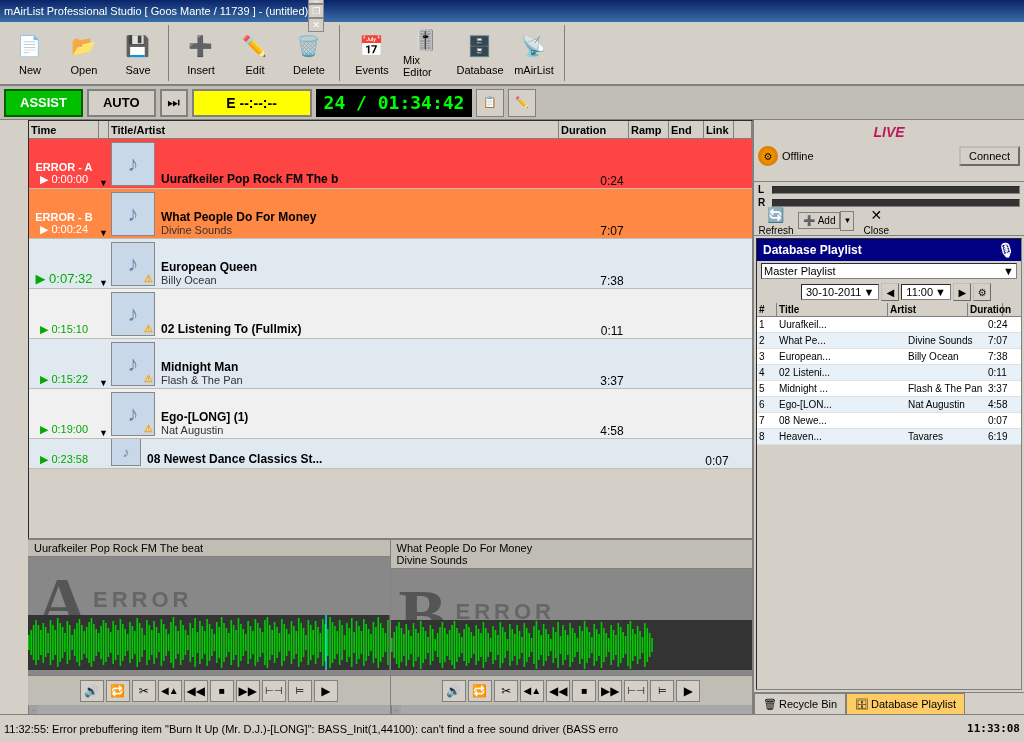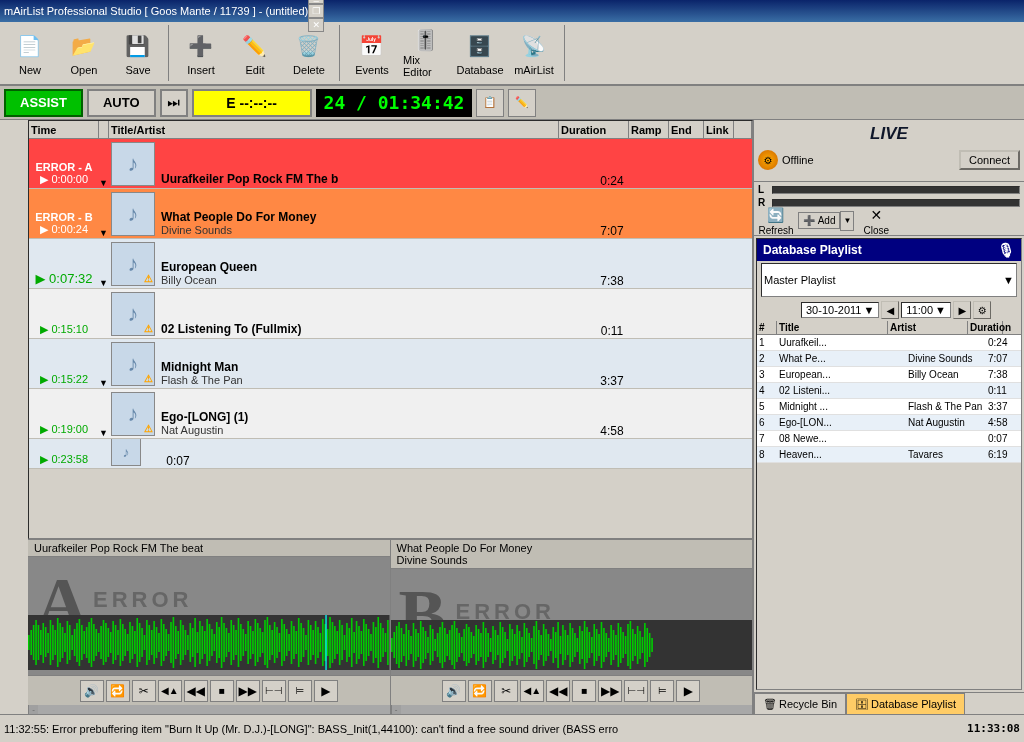--- a/index.html
+++ b/index.html
@@ -66,21 +66,21 @@
     .wf-letter { font-size: 72px; font-weight: bold; color: #444; position: absolute; left: 10px; top: 10px; font-family: serif; }
     .wf-controls { height: 30px; background: #c0bdb4; display: flex; align-items: center; justify-content: center; gap: 2px; border-top: 1px solid #808080; }
     .wf-ctrl-btn { width: 24px; height: 22px; background: #d4d0c8; border: 1px solid #808080; display: flex; align-items: center; justify-content: center; cursor: pointer; font-size: 12px; }
 
     
     #right-panel { width: 270px; display: flex; flex-direction: column; background: #d4d0c8; }
 
     
     #live-section { height: 62px; background: #d4d0c8; display: flex; flex-direction: column; border-bottom: 1px solid #808080; }
     #live-header { background: #d4d0c8; display: flex; align-items: center; justify-content: center; padding: 4px; }
-    .live-label { color: #0f172a; font-size: 17px; font-weight: bold; font-style: italic; }
+    .live-label { color: #be185d; font-size: 14px; font-weight: bold; font-style: italic; }
     #offline-row { display: flex; align-items: center; padding: 2px 4px; gap: 4px; }
     .offline-icon { width: 20px; height: 20px; background: radial-gradient(circle, #ffaa00, #cc6600); border-radius: 50%; display: flex; align-items: center; justify-content: center; font-size: 10px; }
     .offline-label { flex: 1; font-size: 11px; }
     .connect-btn { background: #d4d0c8; border: 2px outset #c0bdb4; padding: 2px 8px; font-size: 11px; cursor: pointer; }
 
     
     #level-meters { height: 24px; padding: 2px 4px; display: flex; flex-direction: column; gap: 2px; }
     .meter-row { display: flex; align-items: center; gap: 4px; }
     .meter-label { width: 10px; font-size: 10px; font-weight: bold; }
     .meter-bar { flex: 1; height: 8px; background: #333; border: 1px inset #808080; position: relative; overflow: hidden; }
@@ -92,21 +92,21 @@
     .db-tool-icon { width: 20px; height: 20px; display: flex; align-items: center; justify-content: center; font-size: 14px; }
     .db-tool-label { font-size: 10px; }
     .db-add-group { display: flex; align-items: center; }
     .db-add-btn { background: #d4d0c8; border: 1px solid #808080; padding: 2px 4px; cursor: pointer; font-size: 10px; }
     .db-add-arrow { background: #d4d0c8; border: 1px solid #808080; padding: 2px 2px; cursor: pointer; font-size: 8px; height: 20px; display: flex; align-items: center; }
 
     
     #db-panel { flex: 1; display: flex; flex-direction: column; border: 1px inset #808080; margin: 2px; }
     #db-header { background: #000080; color: white; padding: 3px 6px; font-weight: bold; font-size: 12px; display: flex; align-items: center; justify-content: space-between; }
     #db-master-row { padding: 2px 4px; display: flex; align-items: center; gap: 2px; }
-    .db-dropdown { flex: 1; background: white; border: 1px inset #808080; padding: 10px 2px; font-size: 11px; cursor: pointer; display: flex; align-items: flex-start; justify-content: space-between; }
+    .db-dropdown { flex: 1; background: white; border: 1px inset #808080; padding: 1px 2px; font-size: 11px; cursor: pointer; display: flex; align-items: flex-start; justify-content: space-between; }
     .db-date-row { padding: 2px 4px; display: flex; align-items: center; gap: 2px; }
     .db-date-box { background: white; border: 1px inset #808080; padding: 1px 4px; font-size: 11px; display: flex; align-items: center; margin-left: 40px; }
     .db-nav-btn { background: #d4d0c8; border: 1px outset #c0bdb4; width: 18px; height: 18px; display: flex; align-items: center; justify-content: center; cursor: pointer; font-size: 10px; }
     .db-time-box { background: white; border: 1px inset #808080; padding: 1px 4px; font-size: 11px; width: 50px; display: flex; align-items: center; }
 
     
     #db-table { flex: 1; overflow: hidden; }
     .db-table-header { display: flex; background: #d4d0c8; border-bottom: 1px solid #808080; font-size: 10px; font-weight: bold; }
     .db-th { border-right: 1px solid #808080; padding: 1px 2px; }
     .db-col-num { width: 20px; }
@@ -325,20 +325,23 @@
         <div class="pl-ramp-cell"></div>
         <div class="pl-end-cell"></div>
         <div class="pl-link-cell"></div>
       </div>
 
       <div class="pl-row" style="height:30px;overflow:hidden;">
         <div class="pl-time-cell" style="font-size:11px;color:#00aa00;">▶ 0:23:58</div>
         <div class="pl-ti-cell"></div>
         <div class="pl-thumb" style="width:30px;height:28px;">
           <span class="pl-thumb-note" style="font-size:14px;">♪</span>
+        </div>
+        <div class="pl-title-cell">
+          <div class="pl-song-title">08 Newest Dance Classics St...</div>
         </div>
         <div class="pl-dur-cell">0:07</div>
       </div>
     </div>
 
     <div id="waveform-area">
 
       <div class="waveform-panel">
         <div class="wf-title">
           <span>Uurafkeiler Pop Rock FM The beat</span>

